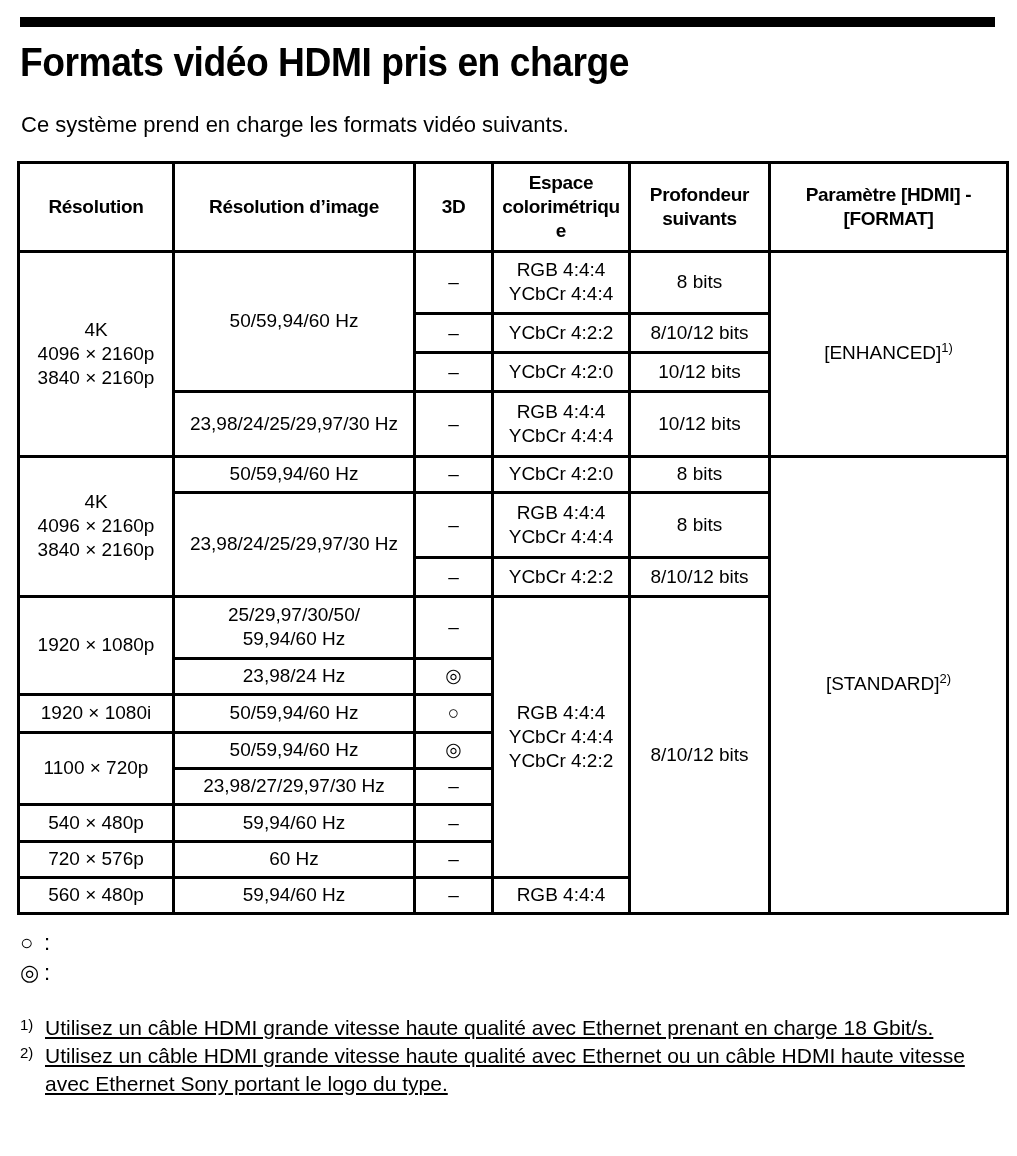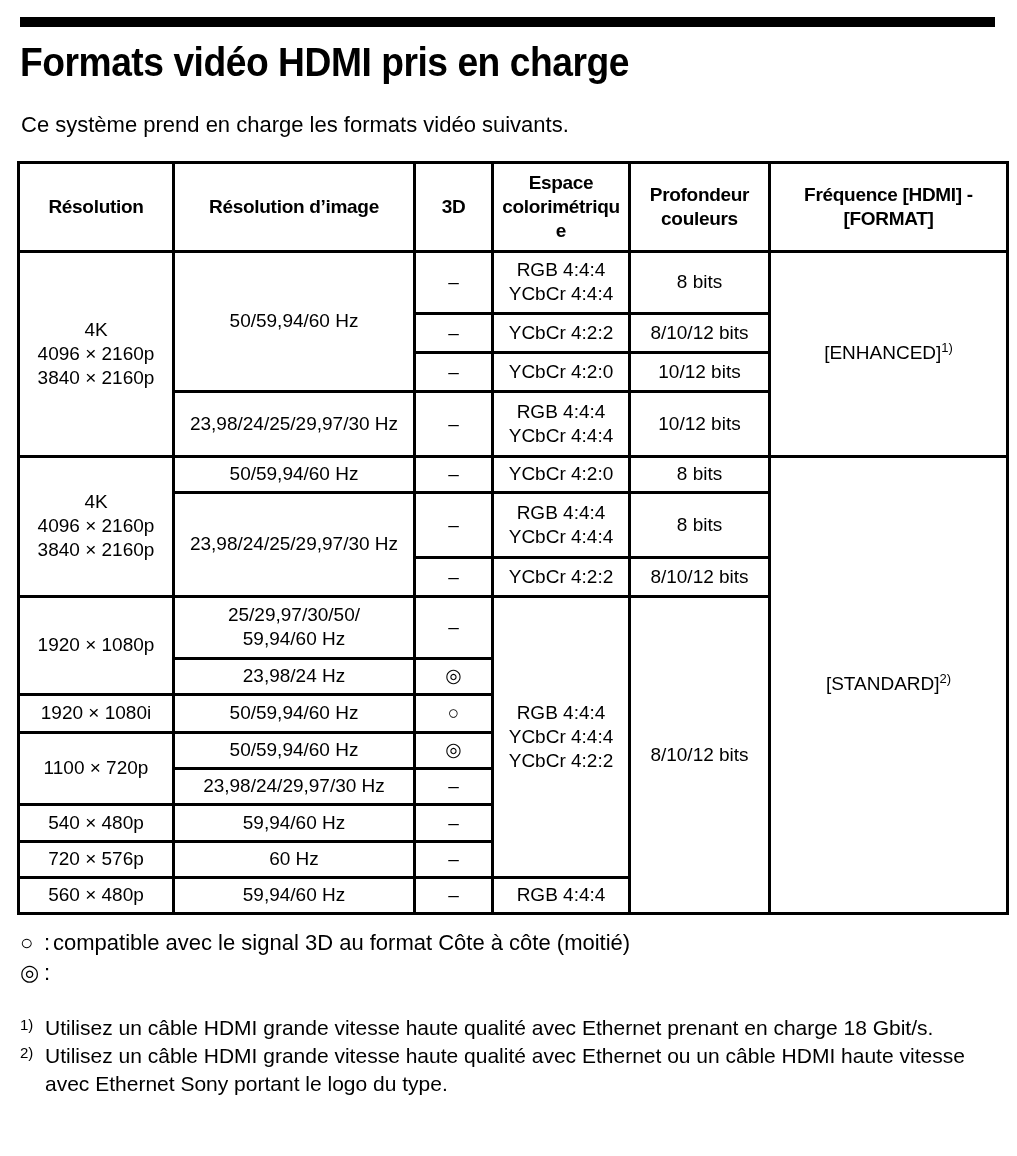--- a/index.html
+++ b/index.html
@@ -82,21 +82,21 @@
     font-size: 21px;
     line-height: 28px;
   }
   .footnote { display: flex; align-items: flex-start; }
   .fn-marker {
     flex: 0 0 25px;
     font-size: 15px;
     position: relative;
     top: -3px;
   }
-  .fn-text { max-width: 920px; }
+  .fn-text { max-width: 920px; text-decoration: underline; }
 </style>
 </head>
 <body>
 
 <div class="page">
 
   <div class="topbar"></div>
 
   <h1 class="title">Formats vidéo HDMI pris en charge</h1>
 
@@ -113,22 +113,22 @@
     </colgroup>
     <thead>
       <tr style="height:89px">
         <th>Résolution</th>
         <th>Résolution d’image</th>
         <th>3D</th>
         <th>Espace
 colorimétriqu
 e</th>
         <th>Profondeur
-couleurs</th>
-        <th>Fréquence [HDMI] -
+suivants</th>
+        <th>Paramètre [HDMI] -
 [FORMAT]</th>
       </tr>
     </thead>
     <tbody>
       <tr style="height:62px">
         <td rowspan="4">4K
 4096 × 2160p
 3840 × 2160p</td>
         <td rowspan="3">50/59,94/60 Hz</td>
         <td>–</td>
@@ -194,21 +194,21 @@
         <td>1920 × 1080i</td>
         <td>50/59,94/60 Hz</td>
         <td class="sym">○</td>
       </tr>
       <tr style="height:36px">
         <td rowspan="2">1100 × 720p</td>
         <td>50/59,94/60 Hz</td>
         <td class="sym">◎</td>
       </tr>
       <tr style="height:36px">
-        <td>23,98/24/29,97/30 Hz</td>
+        <td>23,98/27/29,97/30 Hz</td>
         <td>–</td>
       </tr>
       <tr style="height:37px">
         <td>540 × 480p</td>
         <td>59,94/60 Hz</td>
         <td>–</td>
       </tr>
       <tr style="height:36px">
         <td>720 × 576p</td>
         <td>60 Hz</td>
@@ -220,21 +220,20 @@
         <td>–</td>
         <td>RGB 4:4:4</td>
       </tr>
     </tbody>
   </table>
 
   <div class="legend">
     <div class="legend-item">
       <span class="lg-sym">○</span>
       <span class="lg-colon">:</span>
-      <div class="lg-text">compatible avec le signal 3D au format Côte à côte (moitié)</div>
     </div>
     <div class="legend-item">
       <span class="lg-sym">◎</span>
       <span class="lg-colon">:</span>
     </div>
   </div>
 
   <div class="footnotes">
     <div class="footnote">
       <span class="fn-marker">1)</span>

